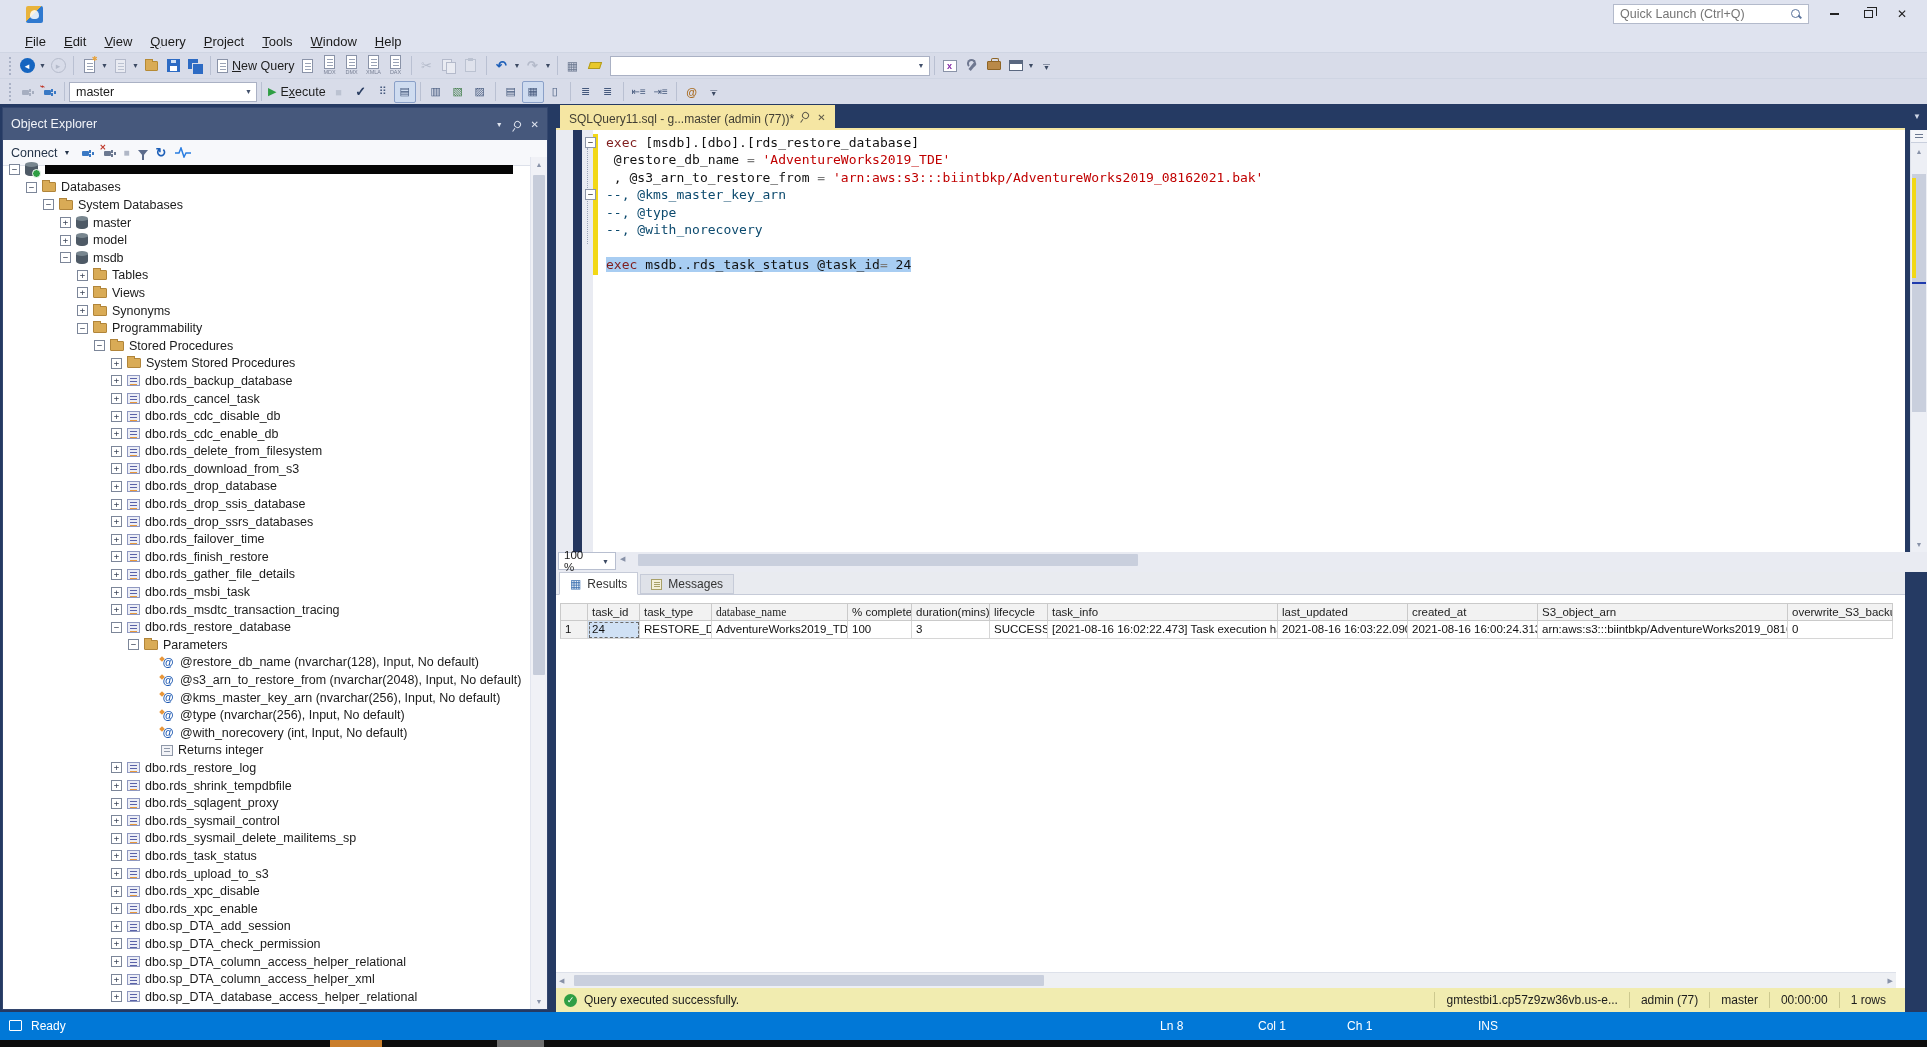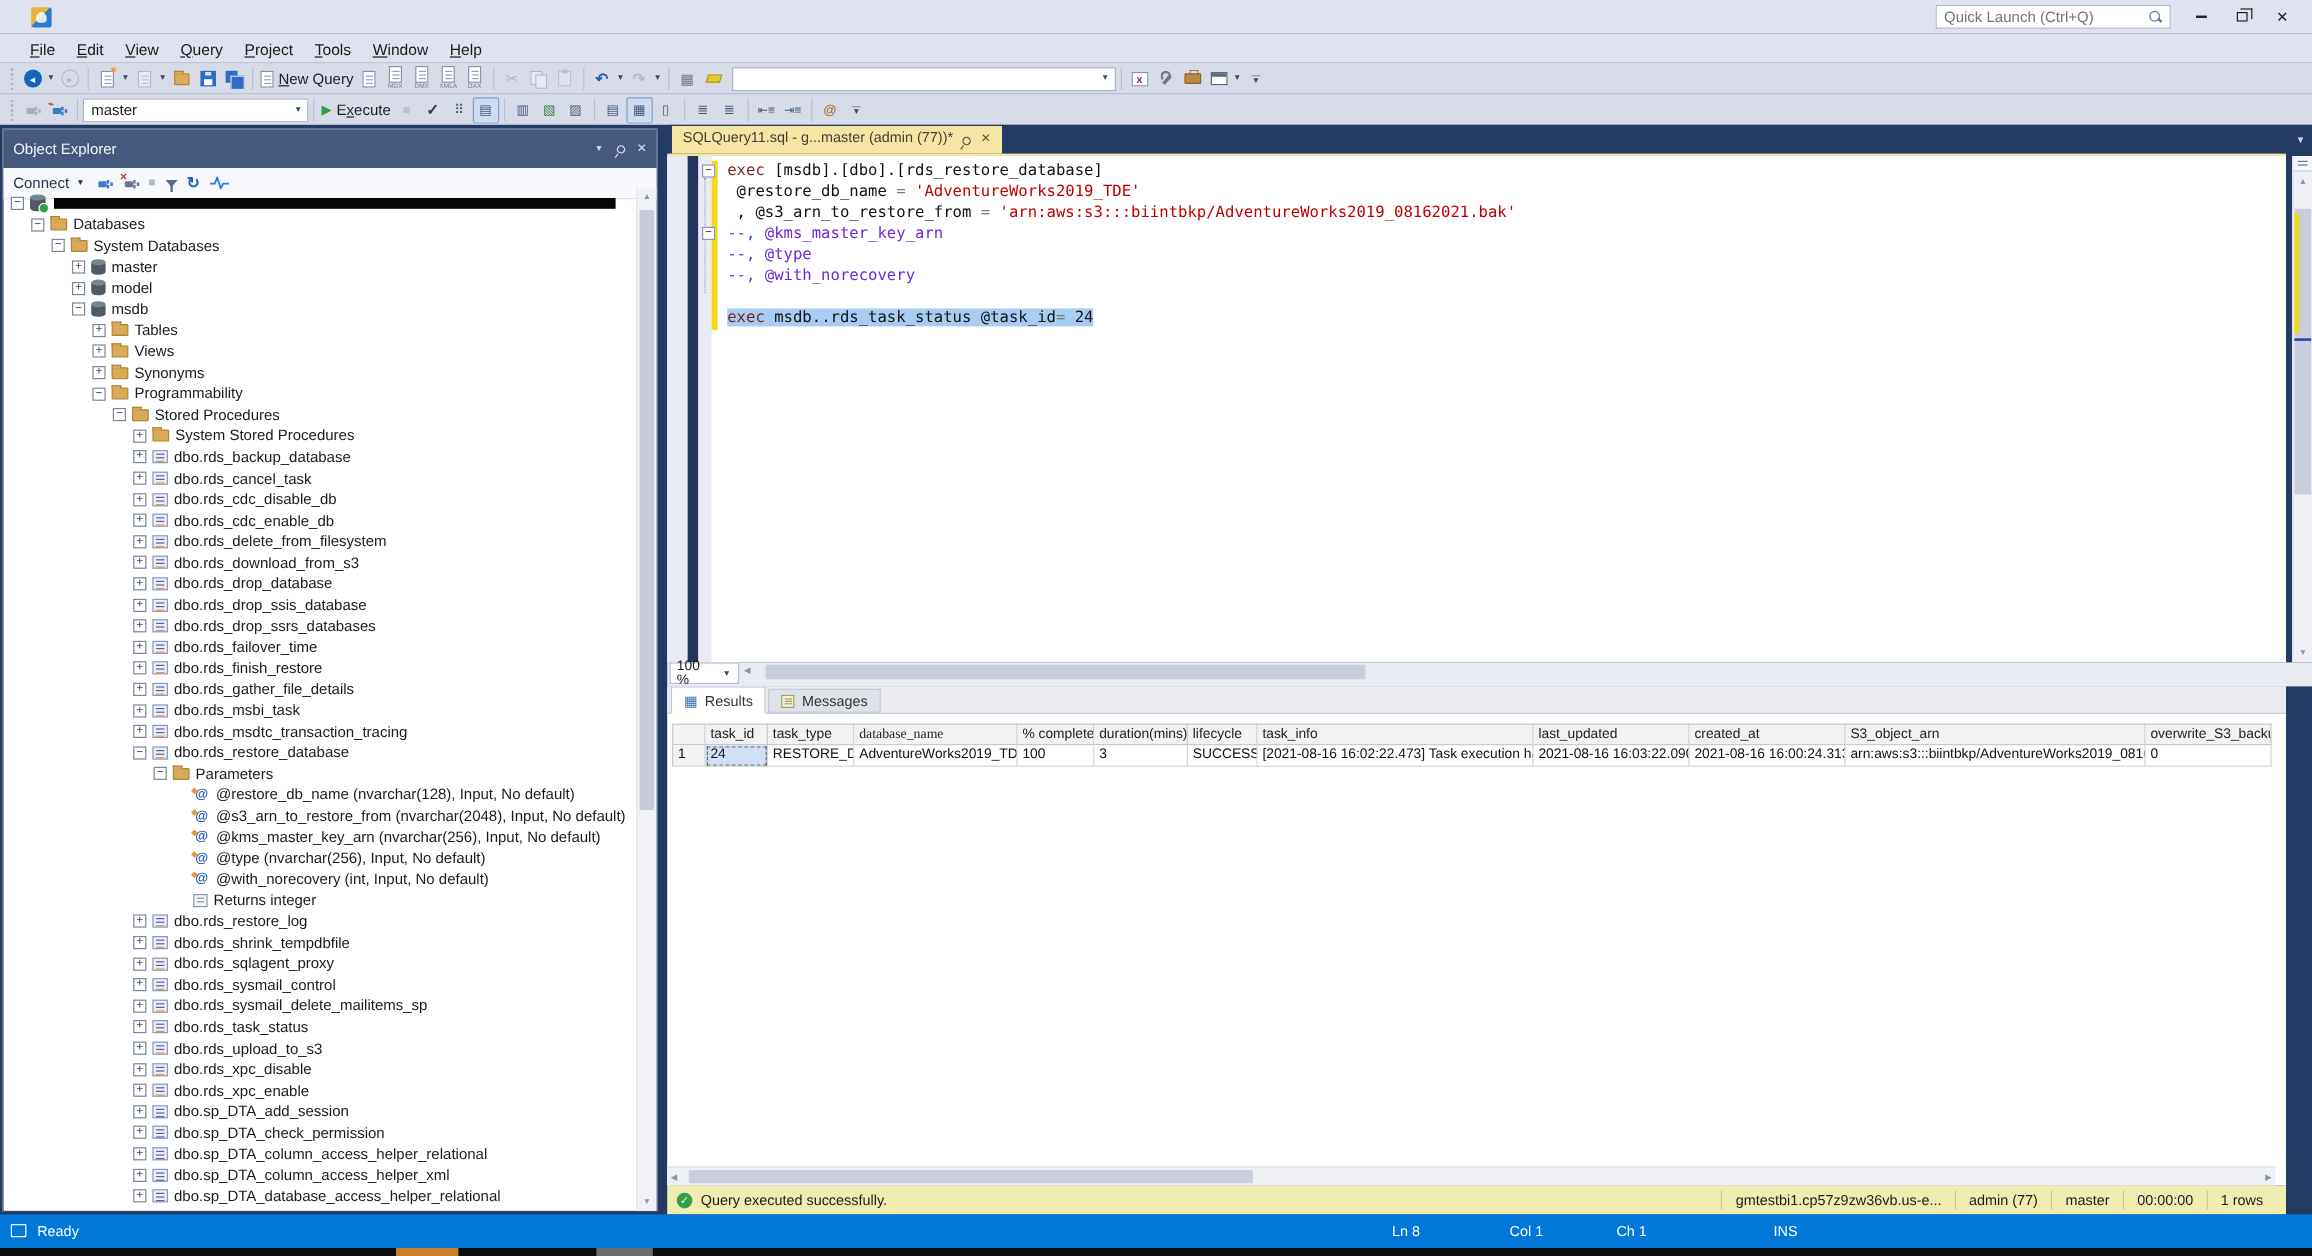--- a/index.html
+++ b/index.html
@@ -113,41 +113,41 @@
 .i-ret::after{content:"";position:absolute;left:2px;top:2px;width:6px;height:1px;background:#8f98a8;box-shadow:0 3px 0 #8f98a8}
 .redbar{height:9px;width:468px;background:#050505;margin-left:2px}
 .oe-vscroll{position:absolute;right:0;top:49px;bottom:0;width:17px;background:#f0f1f6;border-left:1px solid #e2e5ee}
 .sc-arrow{position:absolute;left:0;width:100%;height:15px;display:flex;align-items:center;justify-content:center;font-size:7px;color:#8892a8}
 .oe-thumb{position:absolute;left:2px;right:2px;top:18px;height:500px;background:#c6ccda;border-radius:1px}
 
 
 #docwell{position:absolute;left:556px;top:104px;right:0;bottom:35px;background:#253a63}
 .tabstrip{position:absolute;left:0;top:0;width:100%;height:24px}
 .tabstrip::after{content:"";position:absolute;left:0;right:22px;bottom:-2px;height:2px;background:#f5e6a3}
-.doc-tab{position:absolute;left:4px;top:1px;height:23px;background:#f5e6a3;color:#413e33;display:flex;align-items:flex-end;padding:7px 9px;font-size:12px;gap:8px}
+.doc-tab{position:absolute;left:4px;top:1px;height:23px;background:#f5e6a3;color:#413e33;display:flex;align-items:flex-start;padding:7px 9px;font-size:12px;gap:8px}
 .doc-tab .pin{border-color:#5a5648}
 .doc-tab .pin::after{background:#5a5648}
 .tab-close{font-size:10px;color:#5a5648}
 .tab-list-caret{position:absolute;right:6px;top:8px;color:#cfd6e6;font-size:8px}
 
 .editor{position:absolute;left:0;top:26px;width:1349px;height:422px;background:#fff}
 .ed-m1{position:absolute;left:0;top:0;bottom:0;width:17px;background:#e9ebf2}
 .ed-m2{position:absolute;left:17px;top:0;bottom:0;width:9px;background:#24365e}
 .ed-m3{position:absolute;left:26px;top:0;bottom:0;width:11px;background:#e9ebf2}
 .ed-change{position:absolute;left:37px;top:4px;width:5px;height:141px;background:#f2d816}
 .outline-guide{position:absolute;left:31px;top:18px;height:96px;border-left:1px dotted #9aa4b8}
 .code{position:absolute;left:42px;top:4px;right:18px;font-family:"DejaVu Sans Mono",monospace;font-size:13px;color:#111}
 .code-line{height:17.4px;line-height:17.4px;position:relative;padding-left:8px;white-space:pre}
 .collapse-box{position:absolute;left:-13px;top:3px;width:11px;height:11px;border:1px solid #8d96a8;background:#fff;font-size:9px;line-height:9px;text-align:center;color:#333;font-family:"DejaVu Sans Mono",monospace}
 .sel{background:#a8cdf2}
 .tok-kw{color:#7f1d1d}
 .tok-pl{color:#111}
 .tok-op{color:#7a7a7a}
 .tok-str{color:#c00000}
-.tok-com{color:#6d28d9}
+.tok-com{color:#0c4a6e}
 .ed-vscroll{position:absolute;right:0;top:26px;width:17px;height:422px;background:#edeff5;border-left:1px solid #dde1ea}
 .ed-split{position:absolute;left:0;top:0;width:100%;height:13px;background:#f4f5f9;border-bottom:1px solid #c9cfdd}
 .ed-split::after{content:"";position:absolute;left:4px;top:4px;width:8px;height:1px;background:#6b7890;box-shadow:0 3px 0 #6b7890}
 .ed-thumb{position:absolute;left:1px;right:1px;top:44px;height:238px;background:#c9cfdd}
 .ed-anno-yellow{position:absolute;left:1px;top:48px;width:4px;height:100px;background:#f2d816}
 .ed-anno-blue{position:absolute;left:1px;right:1px;top:152px;height:2px;background:#1f3bad}
 
 .zoombar{position:absolute;left:0;top:448px;width:1434px;height:20px;background:#e9ebf2;display:flex;font-size:11.5px}
 .zoom-box{margin-left:2px;width:58px;height:18px;background:#fff;border:1px solid #b8bfd0;display:flex;align-items:center;padding:0 5px;gap:5px}
 .hs-track{flex:1;height:16px;position:relative;margin:0 2px}

